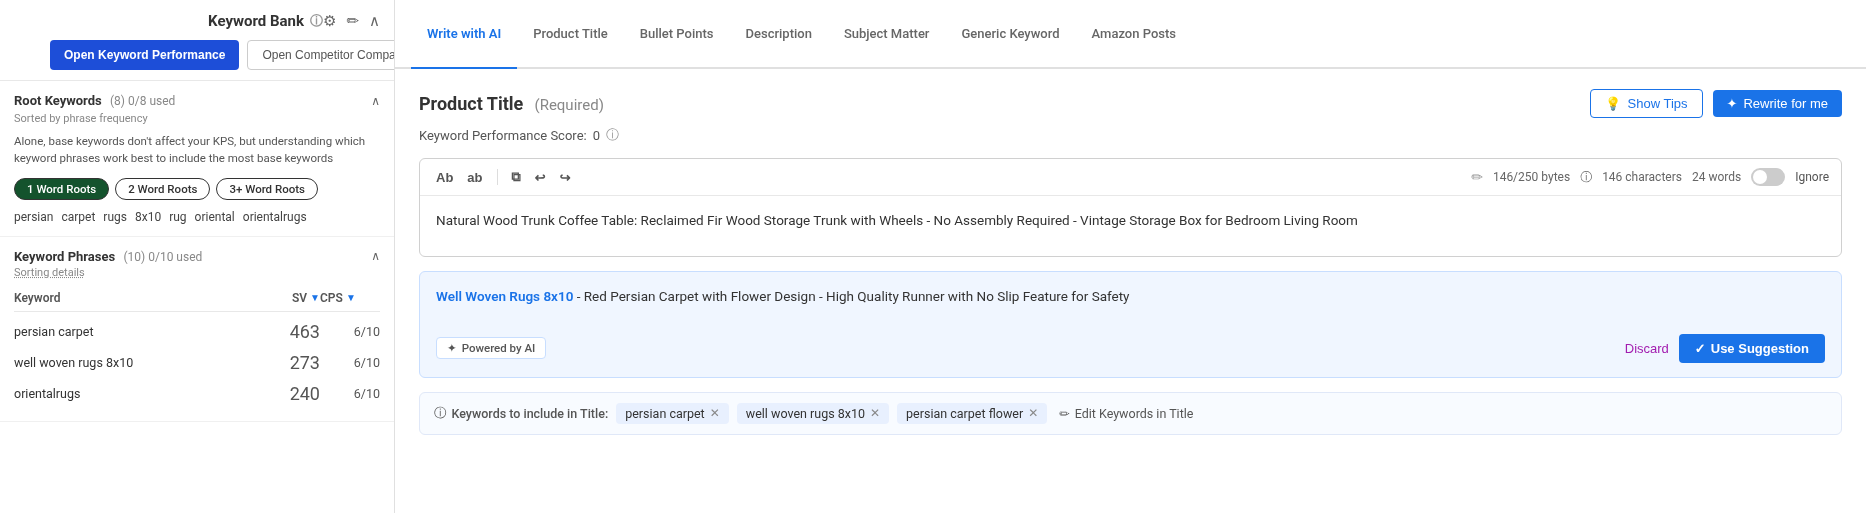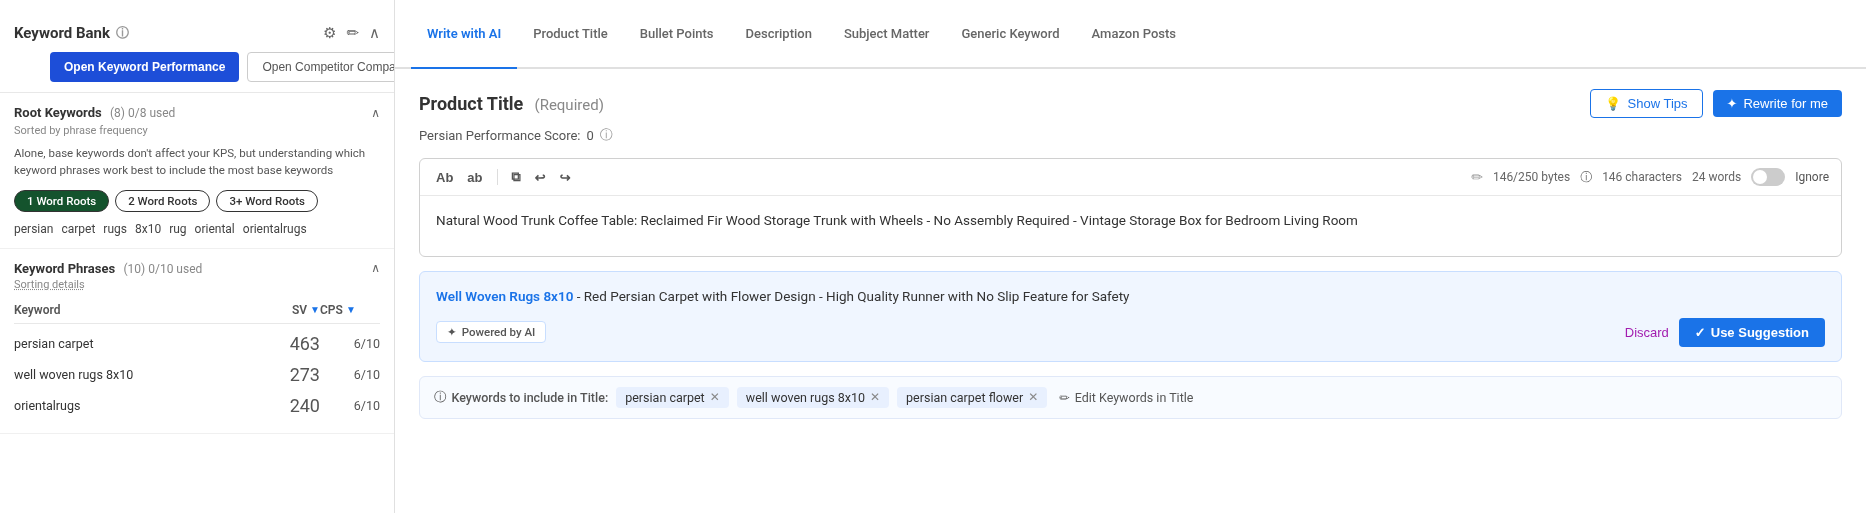--- a/index.html
+++ b/index.html
@@ -1,21 +1,21 @@
 <!DOCTYPE html>
 <html><head>
   <meta charset="utf-8">
   <style>
     * { box-sizing: border-box; margin: 0; padding: 0; }
     body { font-family: -apple-system, BlinkMacSystemFont, 'Segoe UI', Roboto, sans-serif; font-size: 13px; color: #333; background: #fff; display: flex; height: 513px; overflow: hidden; }
 
     
     .left-panel { width: 395px; min-width: 395px; border-right: 1px solid #e0e0e0; display: flex; flex-direction: column; overflow: hidden; }
     .left-header { padding: 12px 14px 10px; border-bottom: 1px solid #e8e8e8; }
-    .left-header-row { display: flex; align-items: center; justify-content: space-between; margin-bottom: 10px; margin-top: 12px; }
+    .left-header-row { display: flex; align-items: center; justify-content: flex-end; margin-bottom: 10px; }
     .keyword-bank-title { font-weight: 700; font-size: 15px; display: flex; align-items: center; gap: 6px; }
     .keyword-bank-title .info-icon { color: #999; font-size: 13px; }
     .header-icons { display: flex; gap: 10px; align-items: center; }
     .header-icon { color: #666; cursor: pointer; font-size: 15px; }
     .btn-row { display: flex; gap: 8px; }
     .btn-primary { background: #1d4ed8; color: #fff; border: none; border-radius: 4px; padding: 7px 14px; font-size: 12px; font-weight: 600; cursor: pointer; white-space: nowrap; margin-left: 36px; }
     .btn-secondary { background: #fff; color: #555; border: 1px solid #ccc; border-radius: 4px; padding: 7px 14px; font-size: 12px; font-weight: 500; cursor: pointer; white-space: nowrap; }
 
     .left-content { flex: 1; overflow-y: auto; padding: 0; }
 
@@ -79,21 +79,21 @@
     .edit-icon { color: #999; font-size: 14px; }
     .toggle { display: inline-flex; align-items: center; cursor: pointer; }
     .toggle-track { width: 34px; height: 18px; background: #ccc; border-radius: 9px; position: relative; transition: background 0.2s; }
     .toggle-thumb { width: 14px; height: 14px; background: #fff; border-radius: 50%; position: absolute; top: 2px; left: 2px; transition: left 0.2s; }
     .ignore-label { font-size: 12px; color: #555; }
 
     .editor-text-area { padding: 14px 16px; font-size: 13.5px; color: #333; line-height: 1.6; min-height: 60px; }
 
     
     .ai-suggestion { background: #f0f6ff; border: 1px solid #c8deff; border-radius: 6px; padding: 14px 16px; margin-bottom: 14px; }
-    .ai-suggestion-text { font-size: 13.5px; color: #333; line-height: 1.6; margin-bottom: 10px; }
+    .ai-suggestion-text { font-size: 13.5px; color: #333; line-height: 1.6; margin-bottom: 26px; }
     .ai-link { color: #1a73e8; font-weight: 600; }
     .ai-powered-row { display: flex; align-items: center; justify-content: space-between; }
     .ai-powered-badge { display: flex; align-items: center; gap: 5px; background: #fff; border: 1px solid #c8deff; border-radius: 4px; padding: 3px 10px; font-size: 11.5px; color: #555; font-weight: 500; }
     .ai-actions { display: flex; align-items: center; gap: 10px; }
     .discard-btn { background: none; border: none; color: #a21caf; font-size: 13px; cursor: pointer; font-weight: 500; }
     .use-suggestion-btn { display: flex; align-items: center; gap: 5px; background: #1a73e8; color: #fff; border: none; border-radius: 4px; padding: 7px 16px; font-size: 13px; font-weight: 600; cursor: pointer; }
 
     
     .keywords-include-row { display: flex; align-items: center; gap: 8px; flex-wrap: wrap; padding: 10px 14px; border: 1px solid #e0e8f8; border-radius: 6px; background: #f8fbff; }
     .kw-include-label { color: #555; font-size: 12.5px; font-weight: 500; display: flex; align-items: center; gap: 5px; }
@@ -218,21 +218,21 @@
           <span>Show Tips</span>
         </button>
         <button class="rewrite-btn">
           <span>✦</span>
           <span>Rewrite for me</span>
         </button>
       </div>
     </div>
 
     <div class="kps-row">
-      <span>Persian Performance Score:</span>
+      <span>Keyword Performance Score:</span>
       <span>0</span>
       <span class="kps-info">ⓘ</span>
     </div>
 
     <div class="editor-box">
       <div class="editor-toolbar">
         <button class="toolbar-btn">Ab</button>
         <button class="toolbar-btn">ab</button>
         <div class="toolbar-sep"></div>
         <button class="toolbar-btn">⧉</button>

